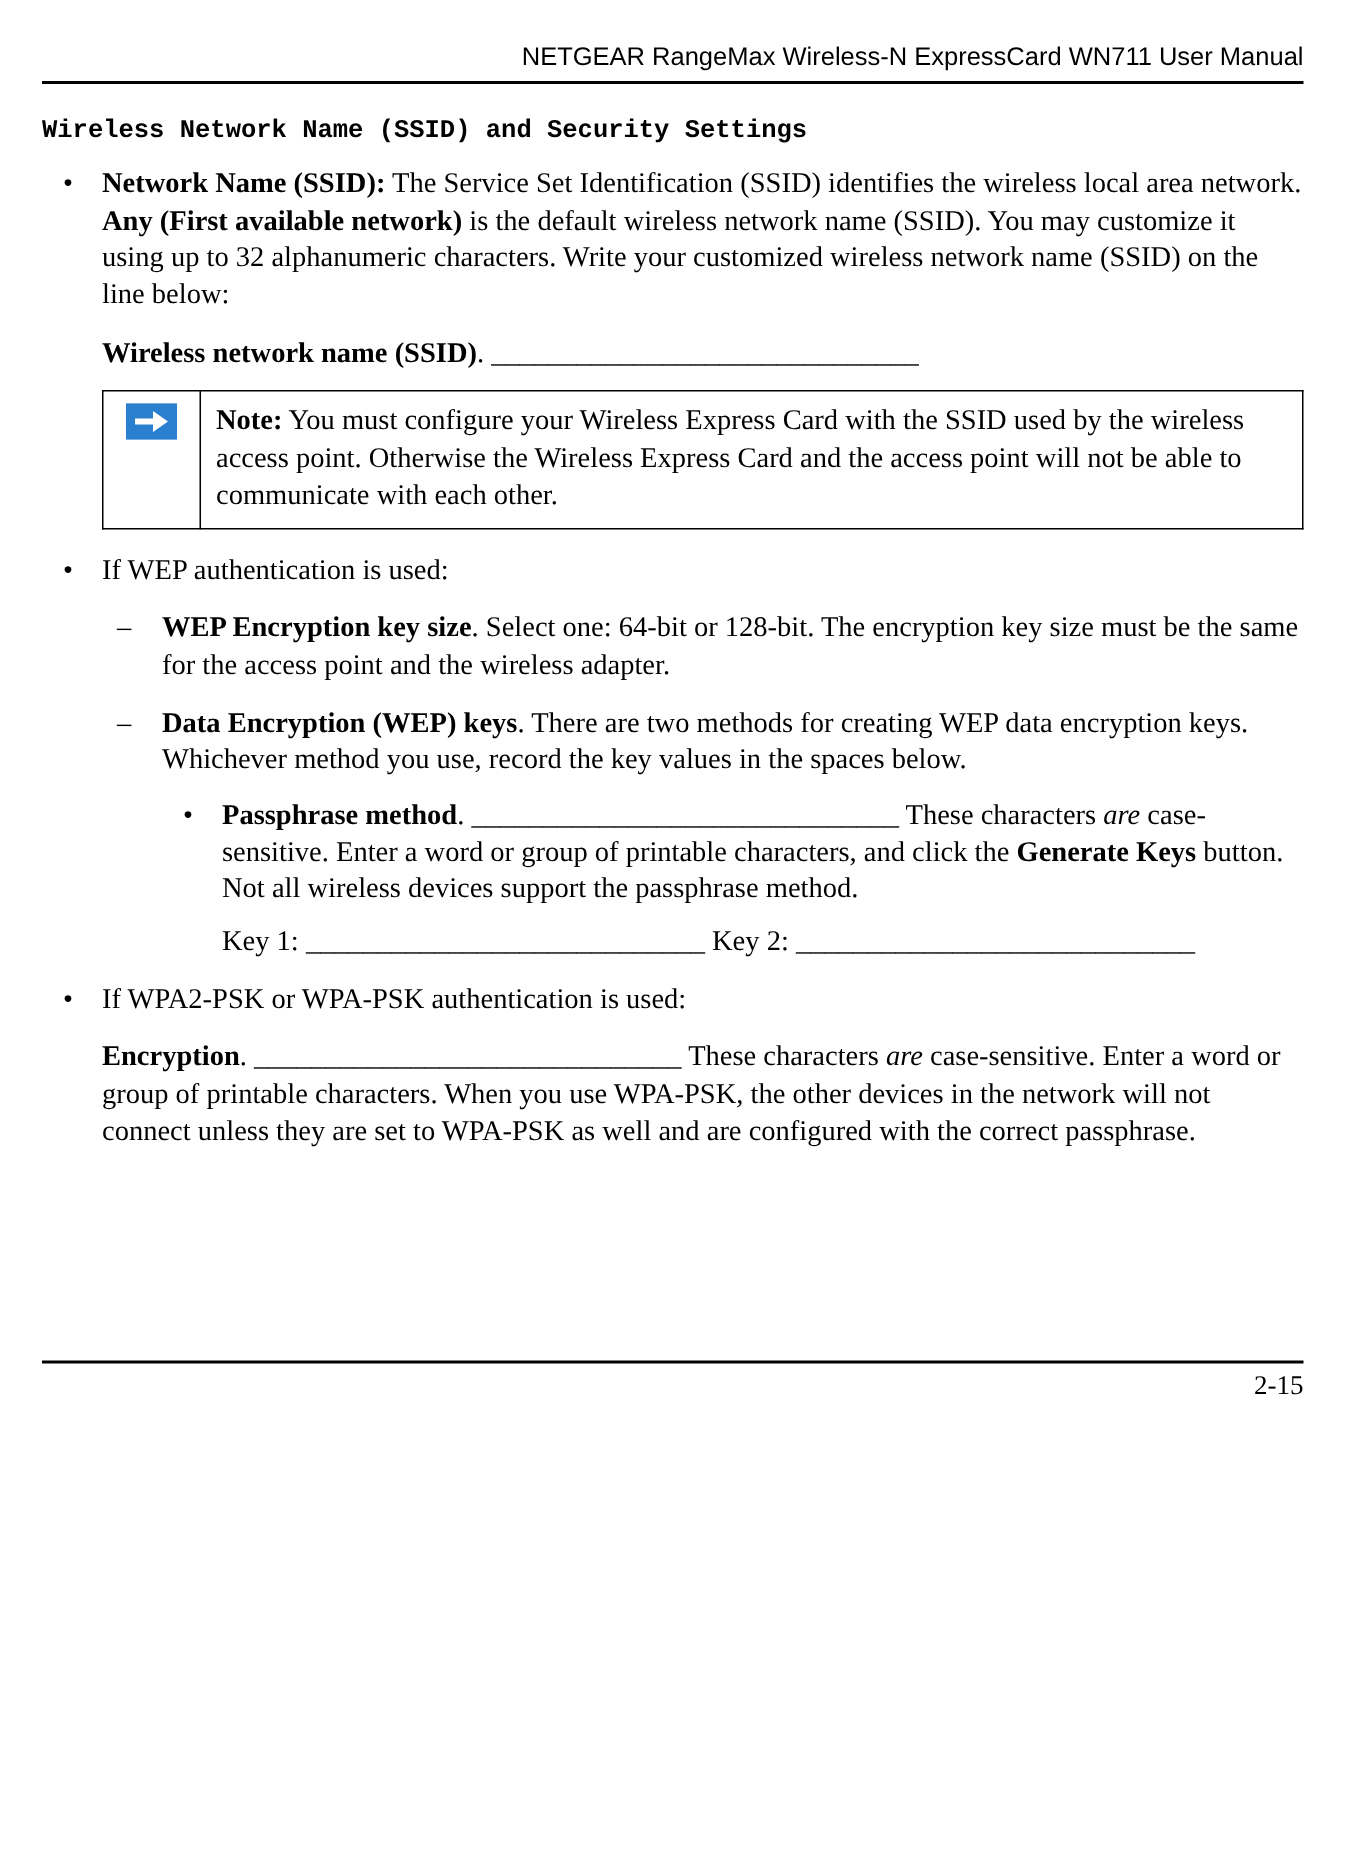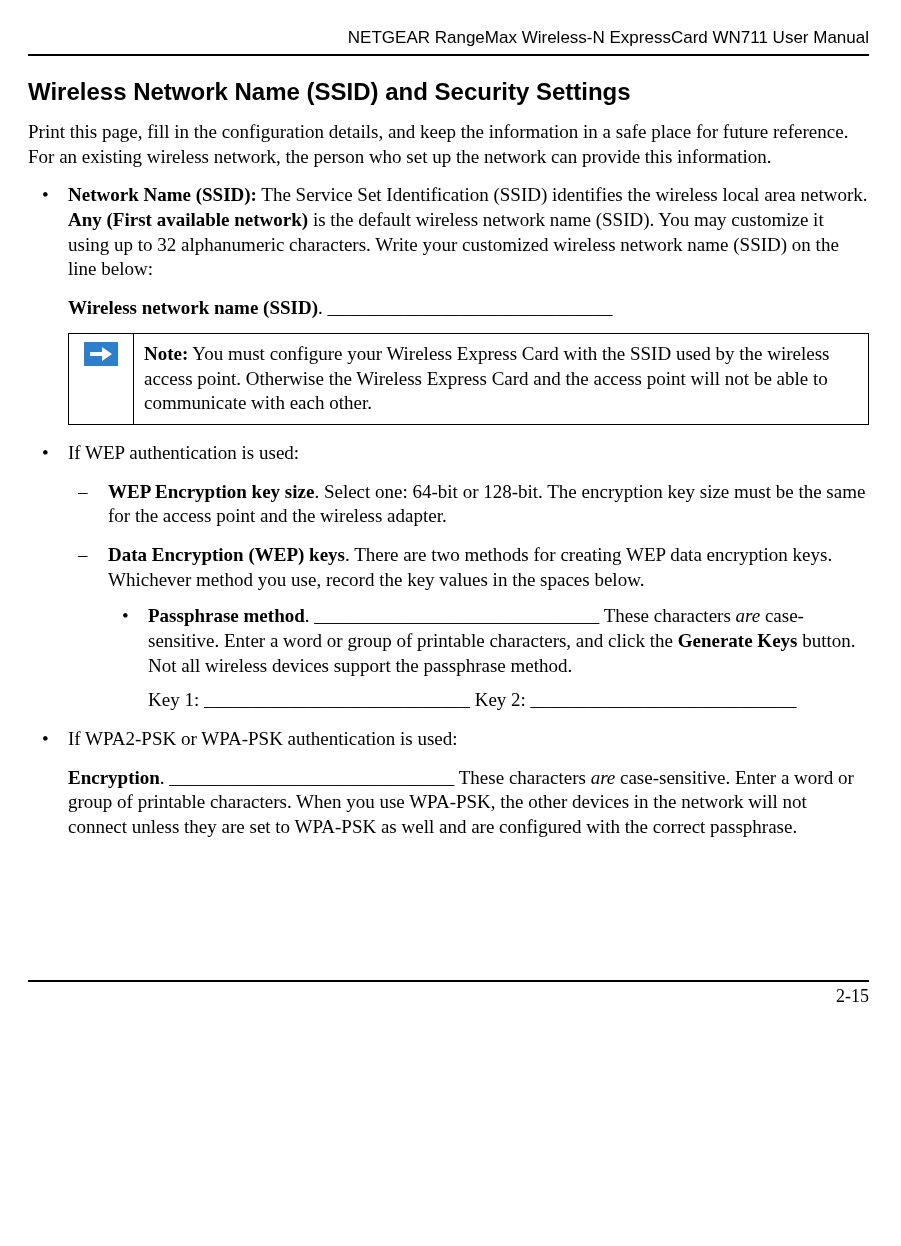--- a/index.html
+++ b/index.html
@@ -19,22 +19,22 @@
     font-size: 17px;
     text-align: right;
     padding-bottom: 4px;
   }
   .rule {
     border: none;
     border-top: 2px solid #000;
     margin: 2px 0 22px 0;
   }
   h1.section {
-    font-family: Liberation Sans, sans-serif;
-    font-size: 24px;
+    font-family: Liberation Mono, monospace;
+    font-size: 17px;
     font-weight: bold;
     margin: 0 0 14px 0;
   }
   p.body {
     font-size: 19px;
     line-height: 1.3;
     margin: 0 0 14px 0;
   }
   ul.outer {
     list-style: none;
@@ -146,21 +146,20 @@
 </head>
 <body>
 
 <div class="page">
 
   <div class="running-head">NETGEAR RangeMax Wireless-N ExpressCard WN711 User Manual</div>
   <hr class="rule">
 
   <h1 class="section">Wireless Network Name (SSID) and Security Settings</h1>
 
-  <p class="body">Print this page, fill in the configuration details, and keep the information in a safe place for future reference. For an existing wireless network, the person who set up the network can provide this information.</p>
 
   <ul class="outer">
 
     <li>
       <span><b>Network Name (SSID):</b><span> The Service Set Identification (SSID) identifies the wireless local area network. </span><b>Any (First available network)</b><span> is the default wireless network name (SSID). You may customize it using up to 32 alphanumeric characters. Write your customized wireless network name (SSID) on the line below:</span></span>
 
       <p style="margin:14px 0 12px 0;">
         <b>Wireless network name (SSID)</b><span>. ______________________________</span>
       </p>
 

